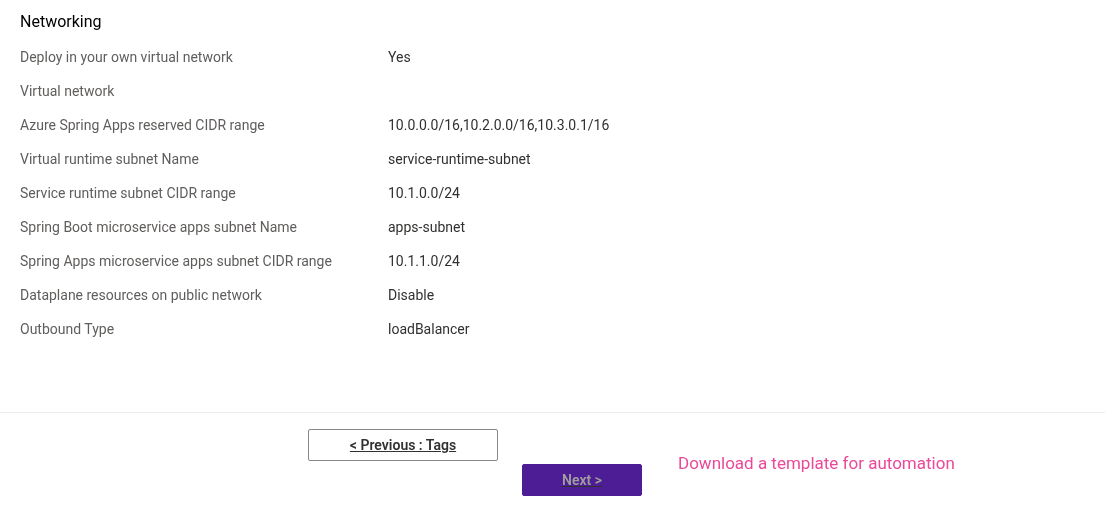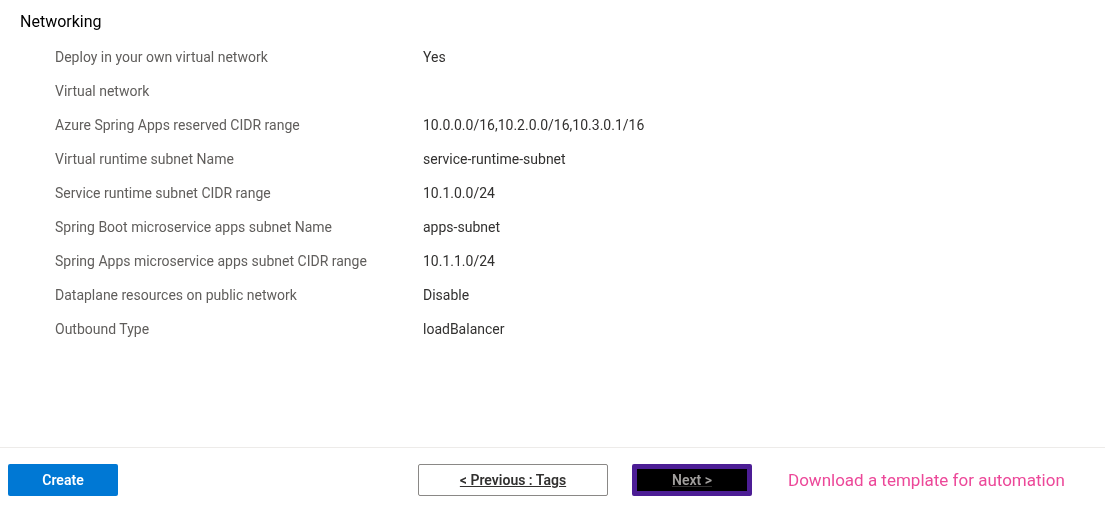--- a/index.html
+++ b/index.html
@@ -18,21 +18,20 @@
     .section-title {
       font-size: 16px;
       font-weight: 400;
       color: #000000;
       margin-bottom: 16px;
     }
     .field-row {
       display: flex;
       align-items: center;
       margin-bottom: 14px;
-      margin-left: 35px;
     }
     .field-label {
       width: 368px;
       color: #605e5c;
       font-size: 14px;
       line-height: 20px;
       padding-right: 16px;
     }
     .field-value {
       color: #323130;
@@ -67,25 +66,26 @@
       font-weight: 600;
       min-width: 110px;
     }
     .btn-secondary {
       background: #ffffff;
       color: #323130;
       border: 1px solid #8a8886;
       font-weight: 600;
     }
     .btn-disabled {
-      background: #000000;
+      background: #4c1d95;
       color: #a19f9d;
-      border: 5px solid #4c1d95;
+      border: 1px solid #4c1d95;
       font-weight: 600;
       cursor: default;
+      margin-top: 35px;
     }
     .footer-center {
       display: flex;
       gap: 24px;
       margin-left: 300px;
       text-decoration: underline;
     }
     .btn-nav {
       min-width: 190px;
     }
@@ -145,19 +145,18 @@
     <div class="field-value">Disable</div>
   </div>
 
   <div class="field-row">
     <div class="field-label">Outbound Type</div>
     <div class="field-value">loadBalancer</div>
   </div>
 </div>
 
 <div class="footer">
-  <button class="btn btn-primary">Create</button>
   <div class="footer-center">
     <button class="btn btn-secondary btn-nav">&lt; Previous : Tags</button>
     <button class="btn btn-disabled btn-next">Next &gt;</button>
   </div>
   <a class="download-link">Download a template for automation</a>
 </div>
 
 </body></html>

